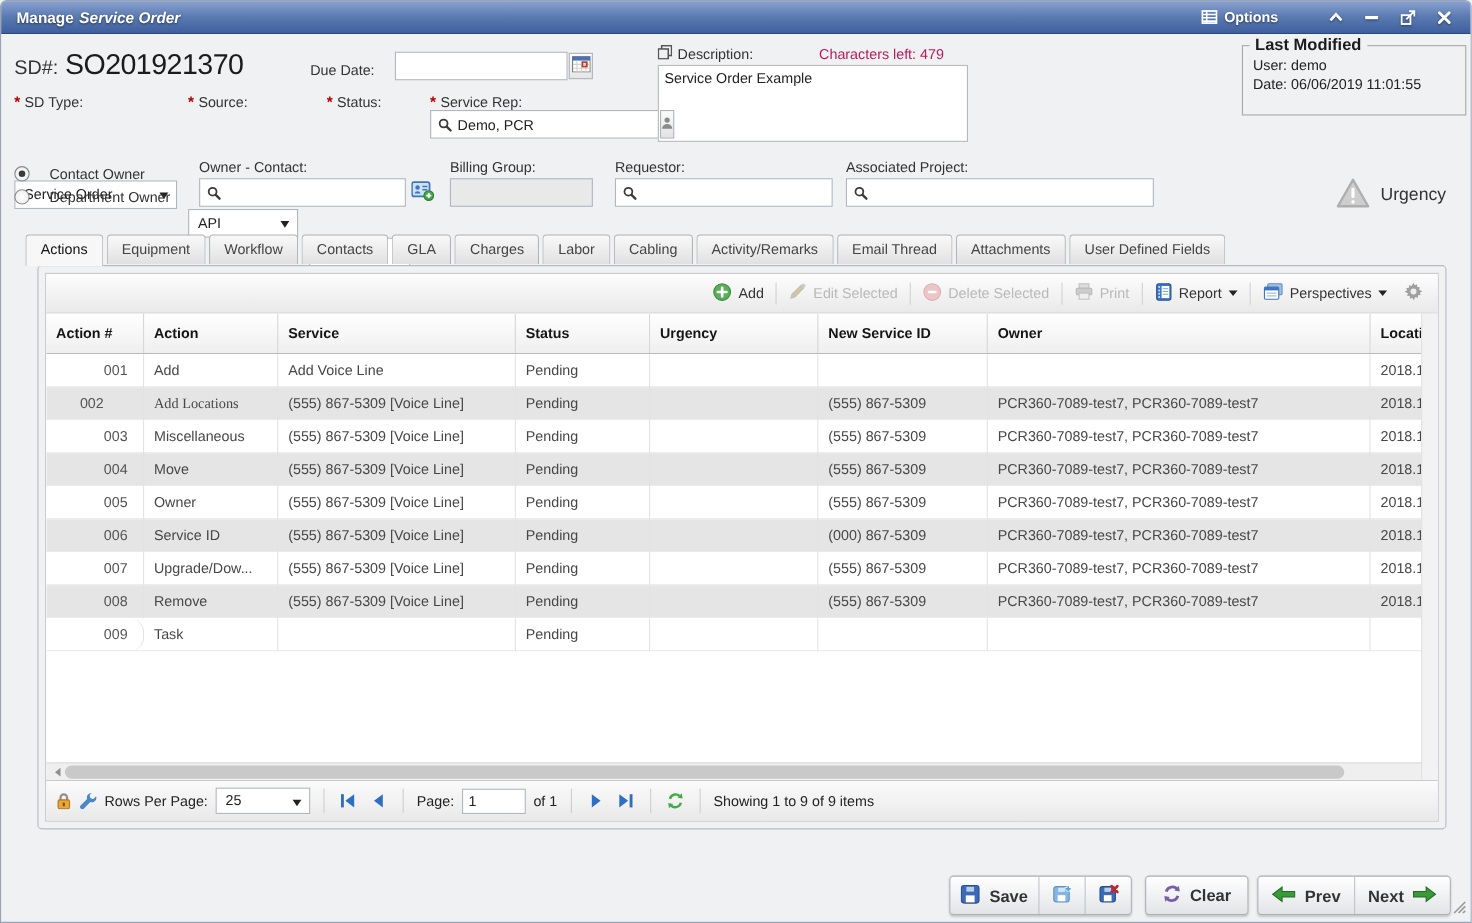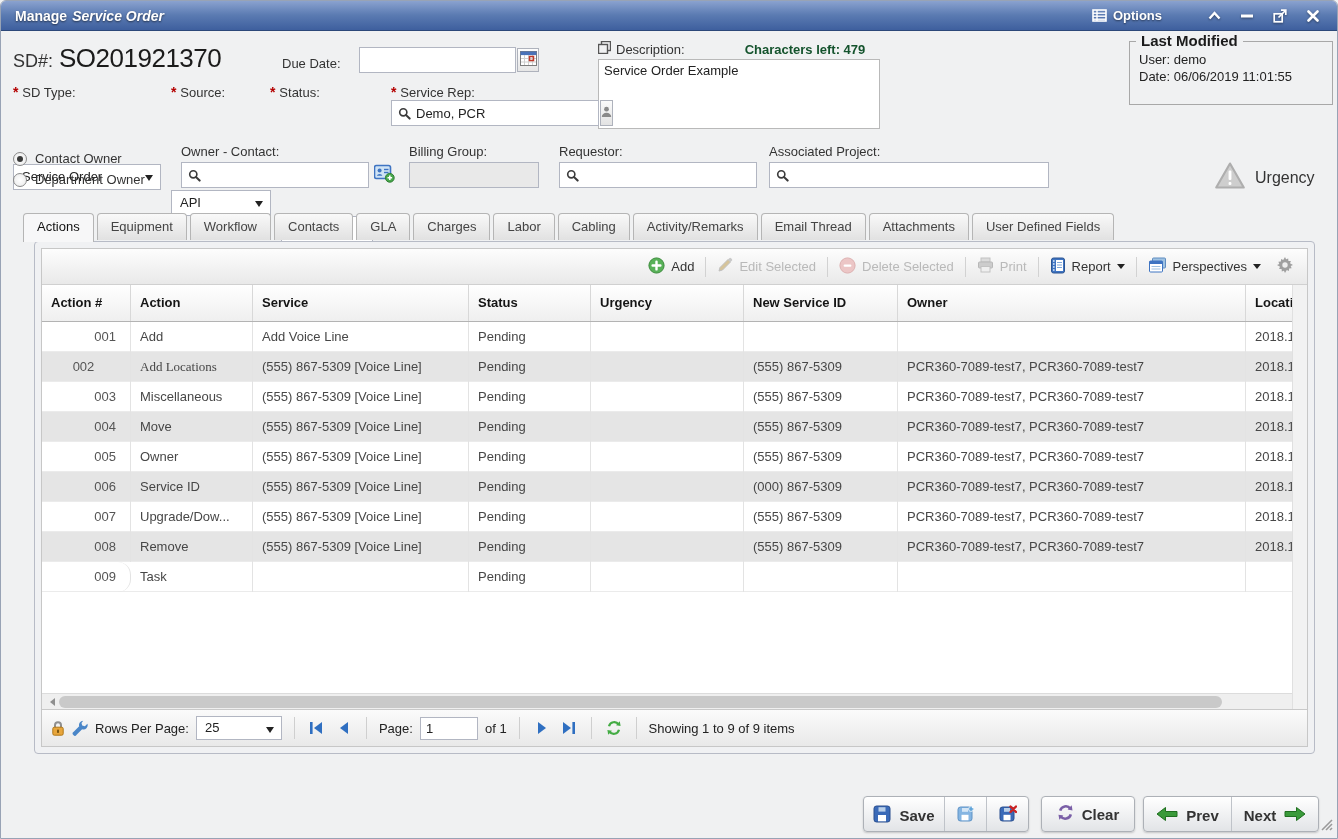--- a/index.html
+++ b/index.html
@@ -39,38 +39,38 @@
   .sd-num { font-size:26px; color:#1b1b1b; letter-spacing:-0.5px; }
 
   .tbox { background:#fff; border:1px solid #b2b6c2; height:26px; display:flex; align-items:center; padding:0 6px; }
   .tbox input { border:none; outline:none; flex:1; min-width:0; font:13px "Liberation Sans",sans-serif; color:#222; background:transparent; }
   .tbox.disabled { background:#e9e9e9; }
   .icon-btn { display:inline-flex; align-items:center; justify-content:center; cursor:pointer; }
 
   .cal-btn { width:22px; height:24px; background:linear-gradient(#fdfdfd,#e6e6e6); border:1px solid #aeb2bc; display:flex; align-items:center; justify-content:center; }
 
   .desc-head { display:flex; align-items:center; gap:5px; }
-  .chars-left { color:#14532d; font-weight:bold; }
+  .chars-left { color:#be185d; font-weight:normal; }
   textarea.desc {
     background:#fff; border:1px solid #b9b9b9; width:282px; height:70px; resize:none;
     font:13px "Liberation Sans",sans-serif; color:#222; padding:3px 5px; outline:none;
   }
 
   .lastmod { border:1px solid #a8a8a8; width:204px; height:64px; padding:8px 9px 0; position:relative; }
   .lastmod .lm-title { position:absolute; top:-10px; left:6px; background:#f0f1f2; padding:0 5px; font-size:15px; font-weight:bold; color:#1b1b1b; }
   .lastmod div.lm-line { font-size:13px; margin-top:2px; color:#222; }
 
   .sel { position:relative; background:#fff; border:1px solid #b2b6c2; height:26px; line-height:24px; padding:0 22px 0 8px; font-size:13px; color:#222; cursor:pointer; }
   .sel::after { content:""; position:absolute; right:7px; top:10px; border:4px solid transparent; border-top:6px solid #222; }
 
   .combo { display:flex; }
   .combo .tbox { flex:1; }
   .combo-btn { width:21px; height:26px; margin-left:1px; background:linear-gradient(#fbfbfb,#e3e3e3); border:1px solid #aeb2bc; display:flex; align-items:center; justify-content:center; }
 
-  .radio-row { display:flex; align-items:flex-end; gap:8px; cursor:pointer; }
+  .radio-row { display:flex; align-items:flex-start; gap:18px; cursor:pointer; }
   .radio { width:14px; height:14px; border-radius:50%; border:1px solid #8a8a8a; background:radial-gradient(#fff, #e9e9e9); position:relative; flex:0 0 auto; }
   .radio.checked::after { content:""; position:absolute; left:3px; top:3px; width:6px; height:6px; border-radius:50%; background:#3a3a3a; }
 
   .urgency { display:flex; align-items:center; gap:9px; font-size:16px; color:#333; }
 
   
   .tab-bar { position:absolute; top:212px; left:22px; display:flex; gap:3px; height:29px; z-index:3; }
   .tab {
     height:27px; line-height:26px; padding:0 13px; font-size:13px; color:#444;
     background:linear-gradient(#f9f9f9,#e1e1e1); border:1px solid #b5b5b5; border-bottom:none;
@@ -221,21 +221,21 @@
     <textarea class="abs desc" style="left: 597px; top: 28px;">Service Order Example</textarea>
 
     <div class="abs lastmod" style="left:1128px; top:10px;">
       <span class="lm-title">Last Modified</span>
       <div class="lm-line">User: demo</div>
       <div class="lm-line">Date: 06/06/2019 11:01:55</div>
     </div>
 
     <span class="abs lbl req" style="left:12px; top:53px;"><span>SD Type:</span></span>
     <span class="abs lbl req" style="left:170px; top:53px;"><span>Source:</span></span>
-    <span class="abs lbl req" style="left:269px; top:53px;"><span>Status:</span></span>
+    <span class="abs lbl req" style="left:296px; top:53px;"><span>Status:</span></span>
     <span class="abs lbl req" style="left:390px; top:53px;"><span>Service Rep:</span></span>
 
     <div class="abs sel" style="left:12px; top:69px; width:148px;"><span>Service Order</span></div>
     <div class="abs sel" style="left:170px; top:69px; width:100px;"><span>API</span></div>
     <div class="abs sel" style="left:280px; top:69px; width:92px;"><span>Pending</span></div>
 
     <div class="abs combo" style="left:390px; top:69px; width:192px;">
       <div class="tbox">
         <span class="icon-btn" style="margin-right:5px;">
           <svg width="13" height="13" viewBox="0 0 16 16">

